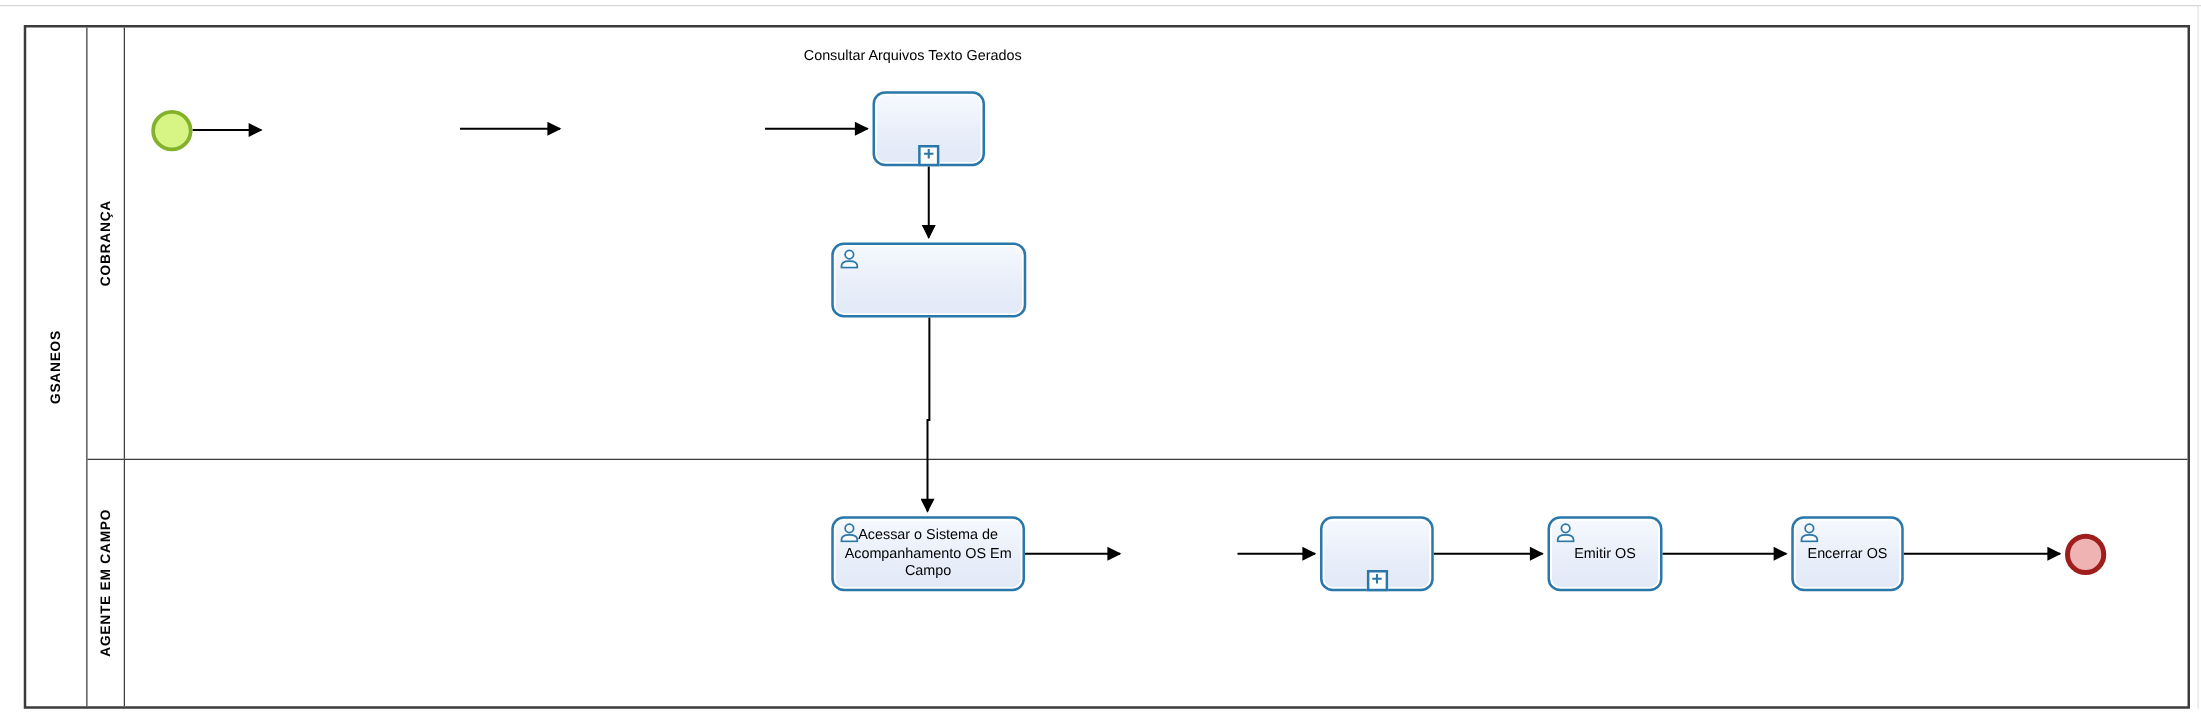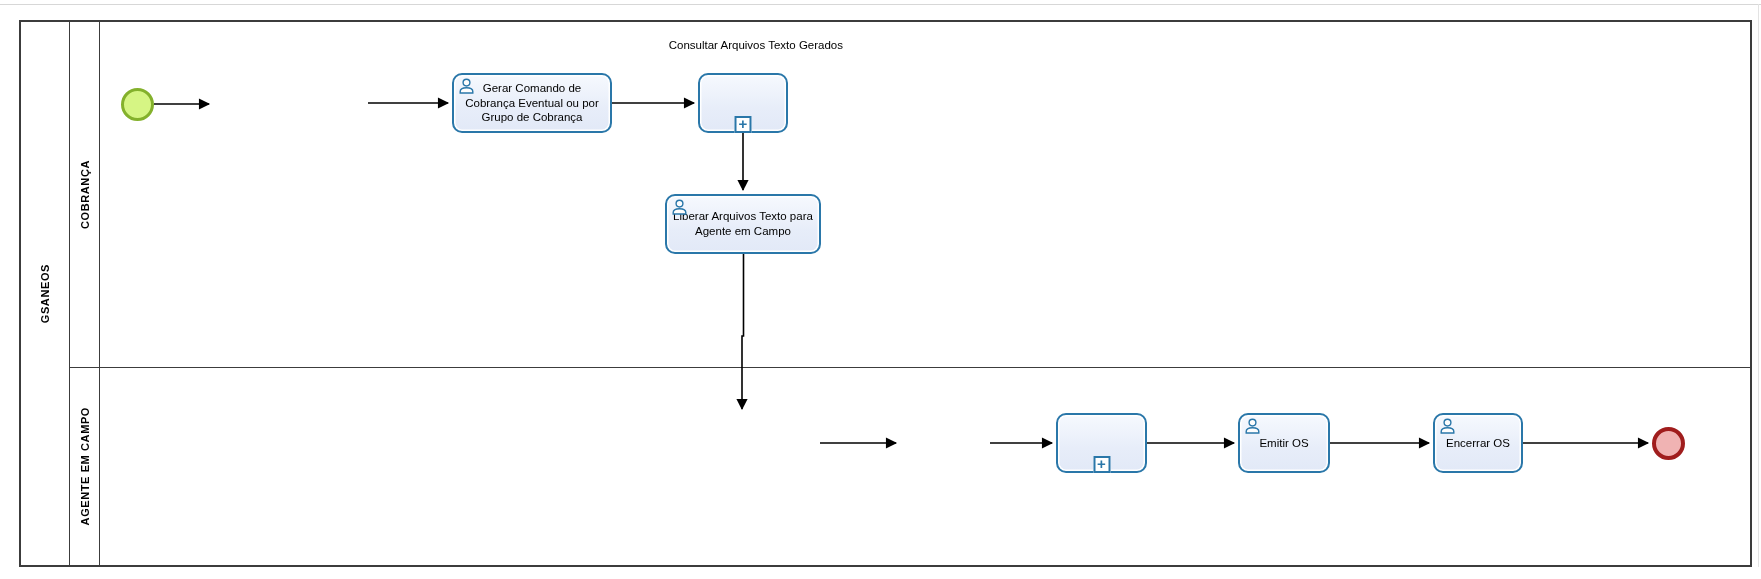--- a/index.html
+++ b/index.html
@@ -62,21 +62,21 @@
     left:121px;top:88px;width:33px;height:33px;
     background:var(--start-fill,#d6f584);
     border:3px solid var(--start-border,#84b12c);
   }
   .event-end{
     left:1652px;top:427px;width:33px;height:33px;
     background:var(--end-fill,#f0b3b3);
     border:4px solid var(--end-border,#a01d1d);
   }
   .ext-label{
-    position:absolute;font-size:11.5px;line-height:1.25;text-align:right;color:#000;
+    position:absolute;font-size:11.5px;line-height:1.25;text-align:left;color:#000;
   }
   .label-consultar{left:643px;top:38px;width:200px;}
   .label-acompanhar{left:1016px;top:484px;width:170px;}
 
   
   .n-gerar-arquivo {left:213px;top:69px;width:155px;height:68px;}
   .n-gerar-comando {left:452px;top:73px;width:160px;height:60px;}
   .n-sub-consultar {left:698px;top:73px;width:90px;height:60px;}
   .n-liberar       {left:665px;top:194px;width:156px;height:60px;}
   .n-acessar       {left:665px;top:413px;width:155px;height:60px;}
@@ -130,41 +130,40 @@
     <line x1="990" y1="443" x2="1052" y2="443" stroke="#000" stroke-width="1.6" marker-end="url(#arrow)"></line>
     <line x1="1147" y1="443" x2="1234" y2="443" stroke="#000" stroke-width="1.6" marker-end="url(#arrow)"></line>
     <line x1="1330" y1="443" x2="1429" y2="443" stroke="#000" stroke-width="1.6" marker-end="url(#arrow)"></line>
     <line x1="1523" y1="443" x2="1648" y2="443" stroke="#000" stroke-width="1.6" marker-end="url(#arrow)"></line>
   </svg>
 
   <div class="event event-start"></div>
   <div class="event event-end"></div>
 
 
-  <div class="task n-gerar-comando">
-    <svg class="node-icon" viewBox="0 0 17 16">
-      <circle cx="8.5" cy="4.6" r="3.4" fill="#fdfdfd" stroke="#2a77a9" stroke-width="1.4"></circle>
-      <path d="M2.2,15 L2.2,13.6 Q2.2,9.8 8.5,9.8 Q14.8,9.8 14.8,13.6 L14.8,15 Z" fill="#fdfdfd" stroke="#2a77a9" stroke-width="1.4"></path>
-    </svg>
-    <span class="task-label" style="padding:2px 10px;">Gerar Comando de Cobrança Eventual ou por Grupo de Cobrança</span>
-  </div>
 
   <div class="subprocess n-sub-consultar">
     <span class="plus-marker">+</span>
   </div>
   <div class="ext-label label-consultar">Consultar Arquivos Texto Gerados</div>
 
   <div class="task n-liberar">
     <svg class="node-icon" viewBox="0 0 17 16">
       <circle cx="8.5" cy="4.6" r="3.4" fill="#fdfdfd" stroke="#2a77a9" stroke-width="1.4"></circle>
       <path d="M2.2,15 L2.2,13.6 Q2.2,9.8 8.5,9.8 Q14.8,9.8 14.8,13.6 L14.8,15 Z" fill="#fdfdfd" stroke="#2a77a9" stroke-width="1.4"></path>
     </svg>
-    <span class="task-label">Liberar Arquivos Texto para Agente em Campo</span>
   </div>
 
+  <div class="task n-acessar">
+    <svg class="node-icon" viewBox="0 0 17 16">
+      <circle cx="8.5" cy="4.6" r="3.4" fill="#fdfdfd" stroke="#2a77a9" stroke-width="1.4"></circle>
+      <path d="M2.2,15 L2.2,13.6 Q2.2,9.8 8.5,9.8 Q14.8,9.8 14.8,13.6 L14.8,15 Z" fill="#fdfdfd" stroke="#2a77a9" stroke-width="1.4"></path>
+    </svg>
+    <span class="task-label" style="padding:2px 7px;">Acessar o Sistema de Acompanhamento OS Em Campo</span>
+  </div>
 
 
   <div class="subprocess n-sub-acompanhar">
     <span class="plus-marker">+</span>
   </div>
 
   <div class="task n-emitir">
     <svg class="node-icon" viewBox="0 0 17 16">
       <circle cx="8.5" cy="4.6" r="3.4" fill="#fdfdfd" stroke="#2a77a9" stroke-width="1.4"></circle>
       <path d="M2.2,15 L2.2,13.6 Q2.2,9.8 8.5,9.8 Q14.8,9.8 14.8,13.6 L14.8,15 Z" fill="#fdfdfd" stroke="#2a77a9" stroke-width="1.4"></path>

